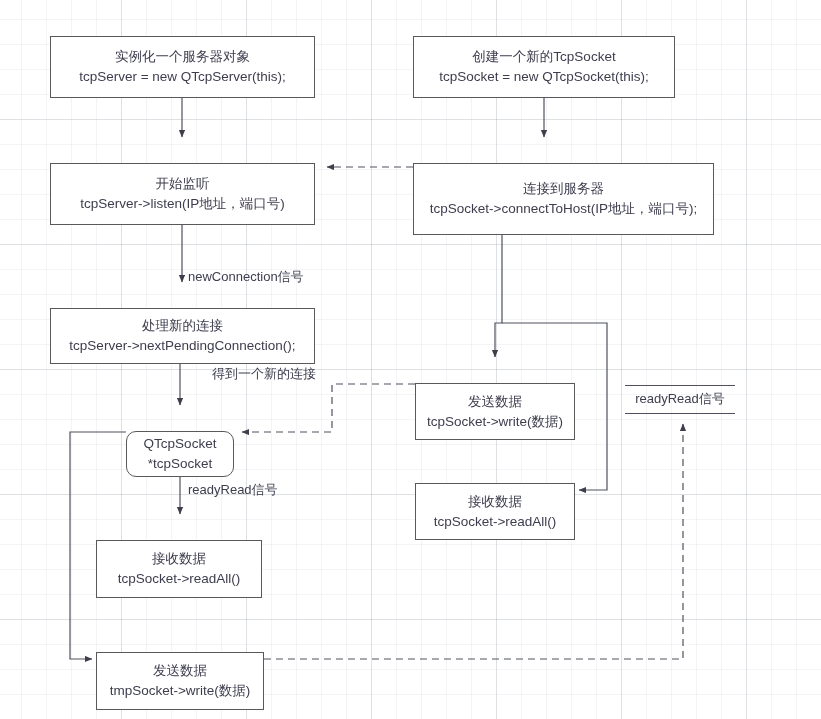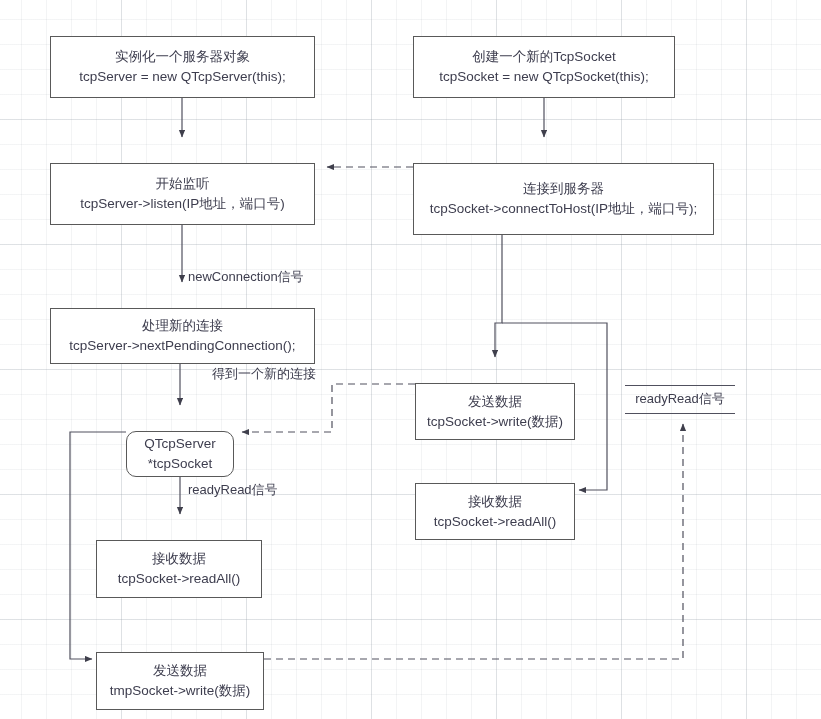--- a/index.html
+++ b/index.html
@@ -135,21 +135,21 @@
     <span class="l1">连接到服务器</span>
     <span class="l2">tcpSocket-&gt;connectToHost(IP地址，端口号);</span>
   </div>
 
   <div class="node" style="left:415px;top:361px;width:160px;height:57px;">
     <span class="l1">发送数据</span>
     <span class="l2">tcpSocket-&gt;write(数据)</span>
   </div>
 
   <div class="node rounded" style="left:126px;top:409px;width:108px;height:46px;">
-    <span class="l1">QTcpServer</span>
+    <span class="l1">QTcpSocket</span>
     <span class="l2">*tcpSocket</span>
   </div>
 
   <div class="node" style="left:415px;top:461px;width:160px;height:57px;">
     <span class="l1">接收数据</span>
     <span class="l2">tcpSocket-&gt;readAll()</span>
   </div>
 
   <div class="node" style="left:96px;top:518px;width:166px;height:58px;">
     <span class="l1">接收数据</span>

